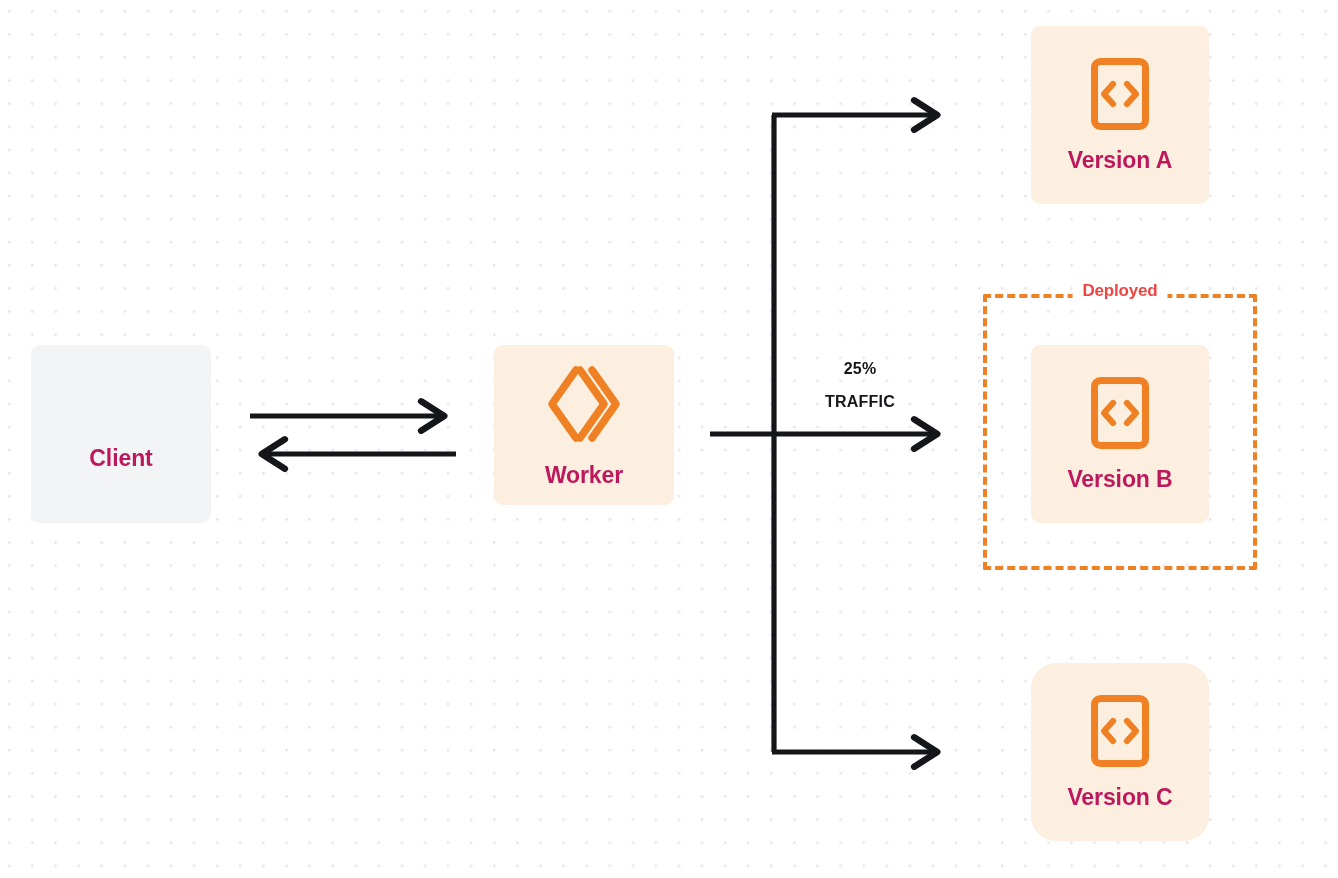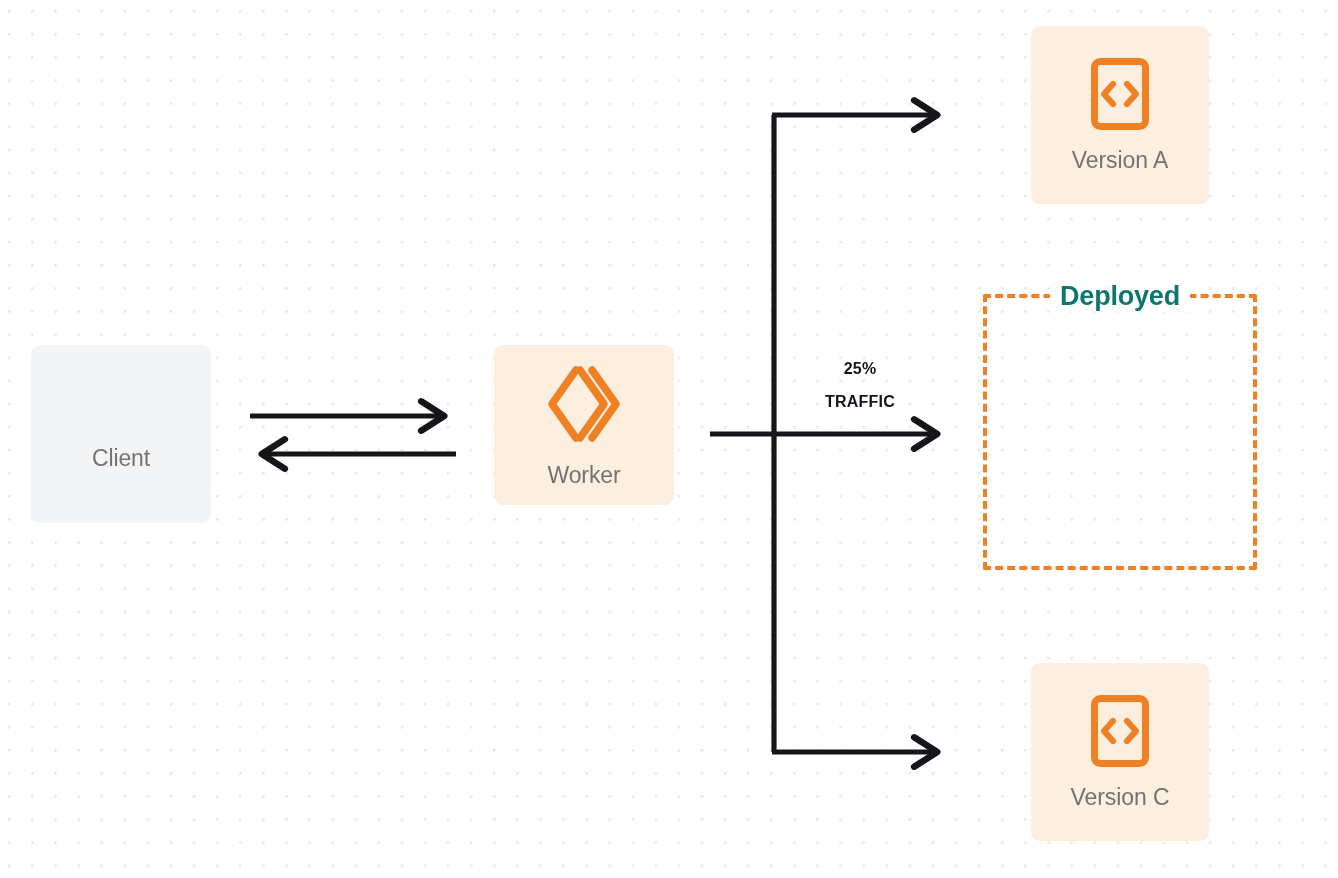--- a/index.html
+++ b/index.html
@@ -28,22 +28,22 @@
   .node {
     position: absolute;
     display: flex;
     flex-direction: column;
     align-items: center;
     justify-content: center;
     border-radius: 9px;
     box-sizing: border-box;
   }
   .node-label {
-    font-weight: normal;
-    color: #737373;
+    font-weight: bold;
+    color: #be185d;
     letter-spacing: -0.1px;
     text-align: center;
     white-space: nowrap;
   }
 
   .client-node {
     left: 31px;
     top: 345px;
     width: 180px;
     height: 178px;
@@ -68,21 +68,21 @@
     width: 178px;
     height: 178px;
     background: #fcefdf;
   }
   .version-node .node-label {
     font-size: 23px;
     margin-top: 16px;
   }
   .version-a { top: 26px; }
   .version-b { top: 345px; }
-  .version-c { top: 663px; }
+  .version-c { top: 663px; border-radius: 25px; }
 
   
   .icon-wrap {
     display: block;
     line-height: 0;
   }
 
   
   .deployed-box {
     position: absolute;
@@ -94,23 +94,23 @@
     border: 4px dashed #ef8023;
     border-radius: 2px;
   }
   .deployed-label {
     position: absolute;
     left: 50%;
     top: -17px;
     transform: translateX(-50%);
     background: #ffffff;
     padding: 0 10px;
-    font-size: 27px;
+    font-size: 17px;
     font-weight: bold;
-    color: #0f766e;
+    color: #ef4444;
     white-space: nowrap;
     letter-spacing: -0.2px;
   }
 
   
   .traffic-label {
     position: absolute;
     left: 790px;
     top: 352px;
     width: 140px;
@@ -194,25 +194,35 @@
     <span class="icon-wrap">
       <svg width="60" height="74" viewBox="0 0 60 74" xmlns="http://www.w3.org/2000/svg">
         <rect x="4.5" y="4.5" width="51" height="65" rx="6" ry="6" fill="none" stroke="#ef8023" stroke-width="7"></rect>
         <path d="M 23 27 L 14 37 L 23 47" fill="none" stroke="#ef8023" stroke-width="6.2" stroke-linecap="round" stroke-linejoin="round"></path>
         <path d="M 37 27 L 46 37 L 37 47" fill="none" stroke="#ef8023" stroke-width="6.2" stroke-linecap="round" stroke-linejoin="round"></path>
       </svg>
     </span>
     <div class="node-label">Version A</div>
   </div>
 
-
-  <div class="node version-node version-c">
+  <div class="node version-node version-b">
     <span class="icon-wrap">
       <svg width="60" height="74" viewBox="0 0 60 74" xmlns="http://www.w3.org/2000/svg">
         <rect x="4.5" y="4.5" width="51" height="65" rx="6" ry="6" fill="none" stroke="#ef8023" stroke-width="7"></rect>
         <path d="M 23 27 L 14 37 L 23 47" fill="none" stroke="#ef8023" stroke-width="6.2" stroke-linecap="round" stroke-linejoin="round"></path>
         <path d="M 37 27 L 46 37 L 37 47" fill="none" stroke="#ef8023" stroke-width="6.2" stroke-linecap="round" stroke-linejoin="round"></path>
       </svg>
     </span>
+    <div class="node-label">Version B</div>
+  </div>
+
+  <div class="node version-node version-c">
+    <span class="icon-wrap">
+      <svg width="60" height="74" viewBox="0 0 60 74" xmlns="http://www.w3.org/2000/svg">
+        <rect x="4.5" y="4.5" width="51" height="65" rx="6" ry="6" fill="none" stroke="#ef8023" stroke-width="7"></rect>
+        <path d="M 23 27 L 14 37 L 23 47" fill="none" stroke="#ef8023" stroke-width="6.2" stroke-linecap="round" stroke-linejoin="round"></path>
+        <path d="M 37 27 L 46 37 L 37 47" fill="none" stroke="#ef8023" stroke-width="6.2" stroke-linecap="round" stroke-linejoin="round"></path>
+      </svg>
+    </span>
     <div class="node-label">Version C</div>
   </div>
 
 </div>
 
 </body></html>

